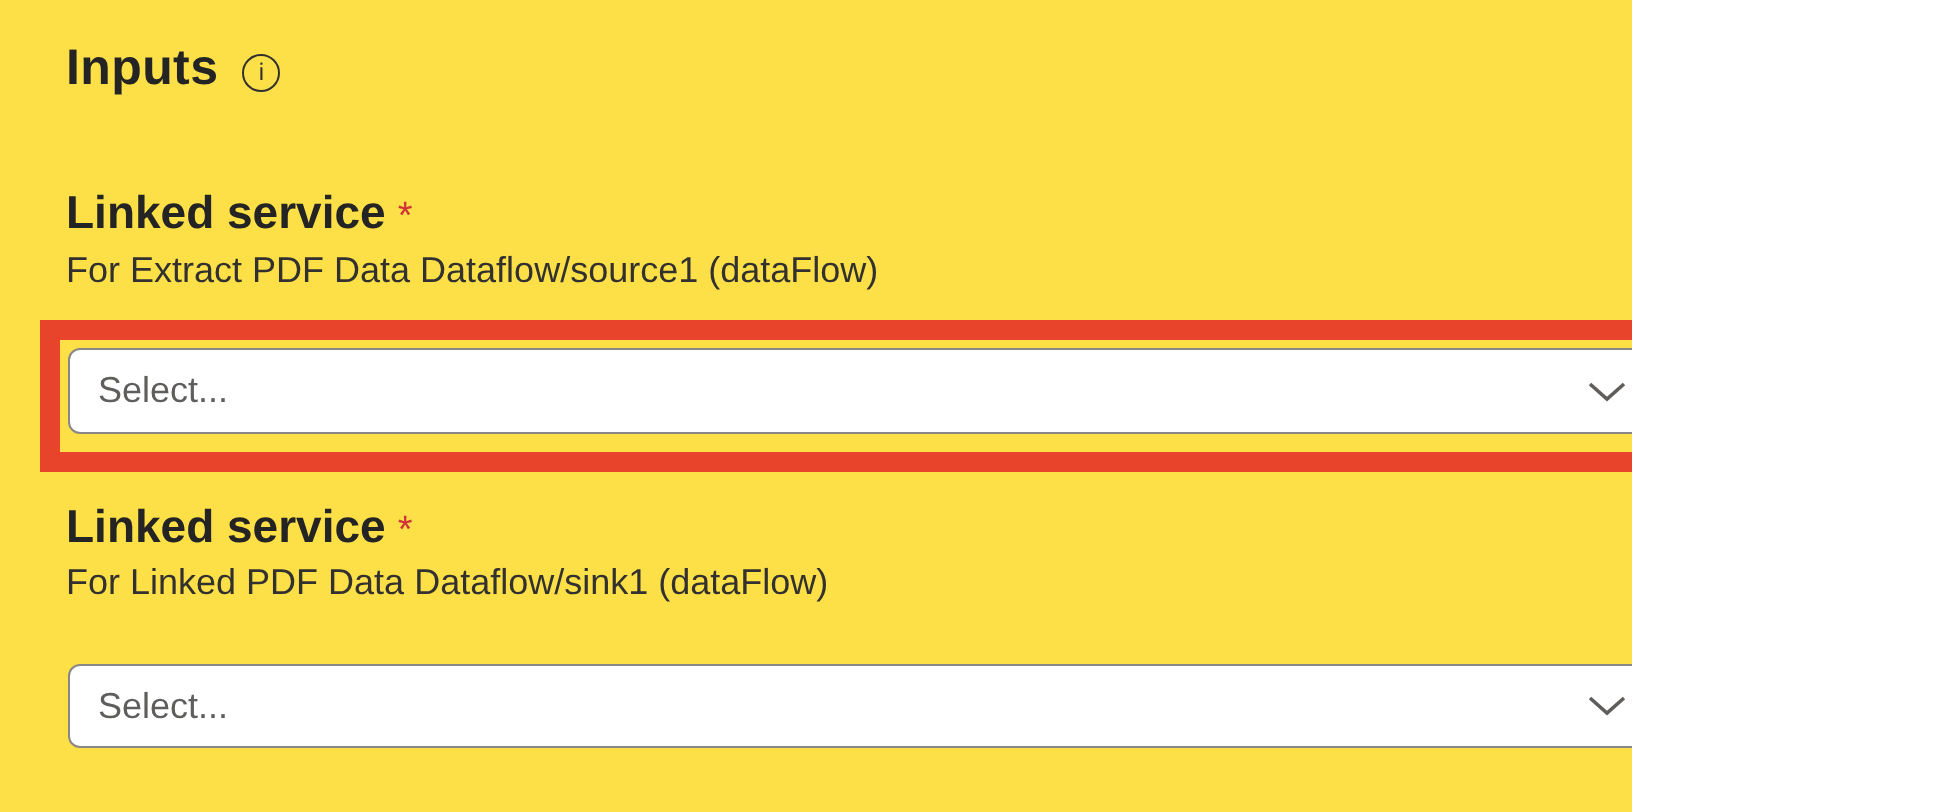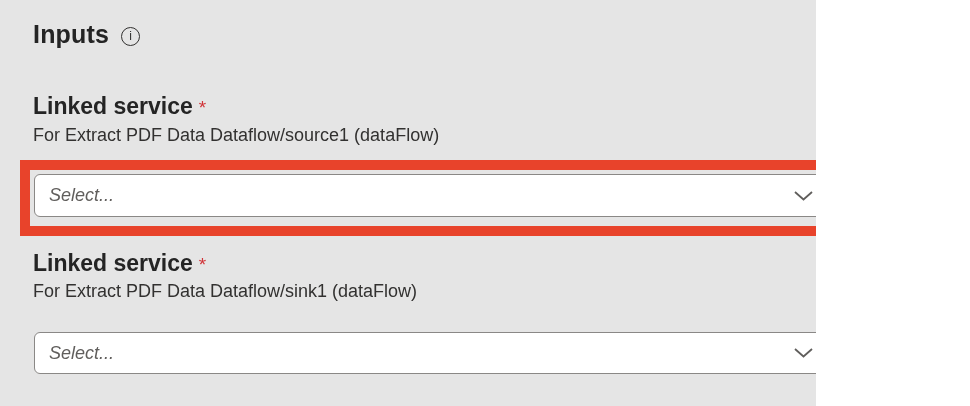--- a/index.html
+++ b/index.html
@@ -12,21 +12,21 @@
   }
   * { margin: 0; padding: 0; box-sizing: border-box; }
   html, body {
     font-family: "Liberation Sans", "DejaVu Sans", sans-serif;
     background: #ffffff;
   }
   .canvas {
     position: relative;
     width: 816px;
     height: 406px;
-    background: #e5e5e5;
+    background: #fde047;
     overflow: hidden;
   }
 
   
   .heading-row {
     position: absolute;
     left: 33px;
     top: 20px;
     display: flex;
     align-items: center;
@@ -102,21 +102,20 @@
     width: 809px;
     height: 43px;
     background: #ffffff;
     border: 1px solid var(--dropdown-border);
     border-radius: 6px;
     display: flex;
     align-items: center;
     justify-content: space-between;
     padding: 0 29px 0 14px;
     cursor: pointer;
-    font-style: italic;
   }
   .dropdown.pos-1 { top: 174px; }
   .dropdown.pos-2 { top: 332px; height: 42px; }
   .dropdown-placeholder {
     font-size: 18px;
     color: var(--placeholder-text);
   }
   .chevron-icon {
     display: flex;
     align-items: center;
@@ -148,21 +147,21 @@
       <svg width="19" height="10" viewBox="0 0 19 10">
         <polyline points="1,1 9.5,8.5 18,1" fill="none" stroke="#605E5C" stroke-width="1.8"></polyline>
       </svg>
     </span>
   </div>
 
   <div class="field-label-row pos-2">
     <span class="field-label">Linked service</span>
     <span class="required-asterisk">*</span>
   </div>
-  <div class="field-desc pos-2">For Extract PDF Data Dataflow/sink1 (dataFlow)</div>
+  <div class="field-desc pos-2">For Linked PDF Data Dataflow/sink1 (dataFlow)</div>
 
   <div class="dropdown pos-2">
     <span class="dropdown-placeholder">Select...</span>
     <span class="chevron-icon">
       <svg width="19" height="10" viewBox="0 0 19 10">
         <polyline points="1,1 9.5,8.5 18,1" fill="none" stroke="#605E5C" stroke-width="1.8"></polyline>
       </svg>
     </span>
   </div>
 

